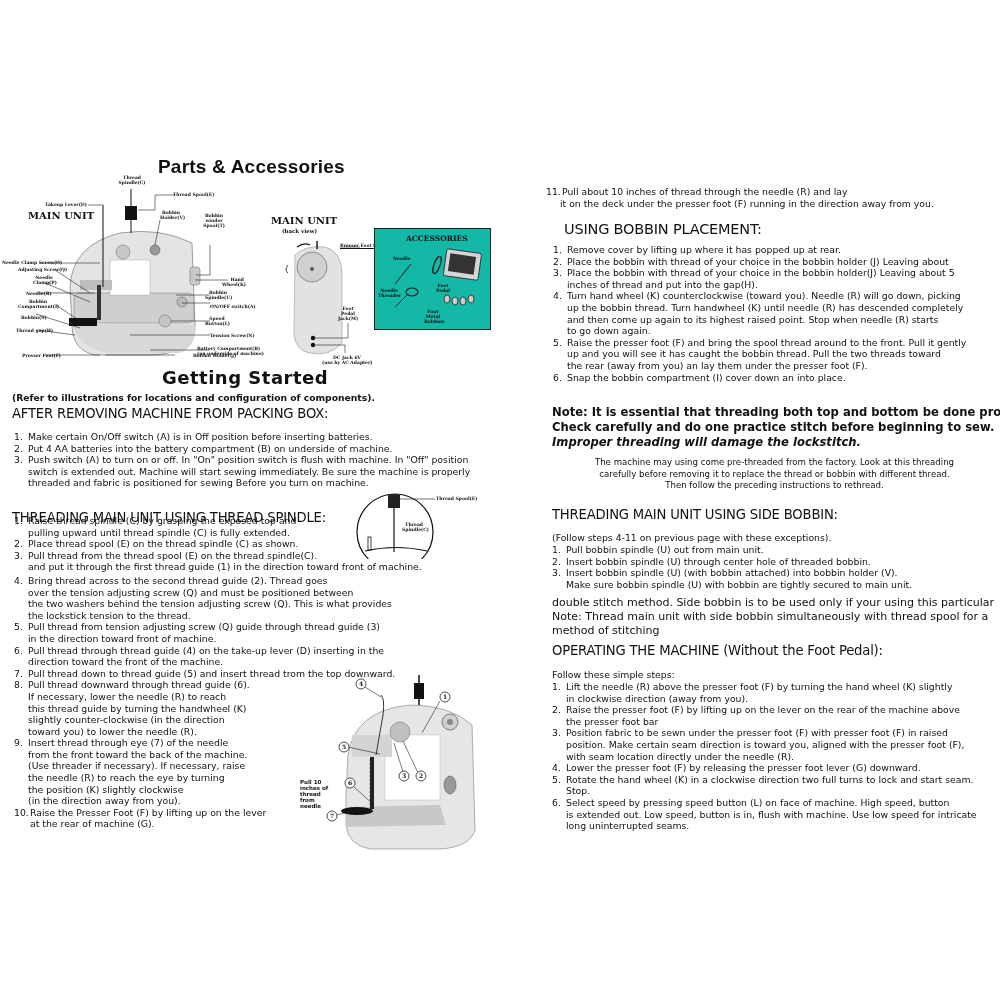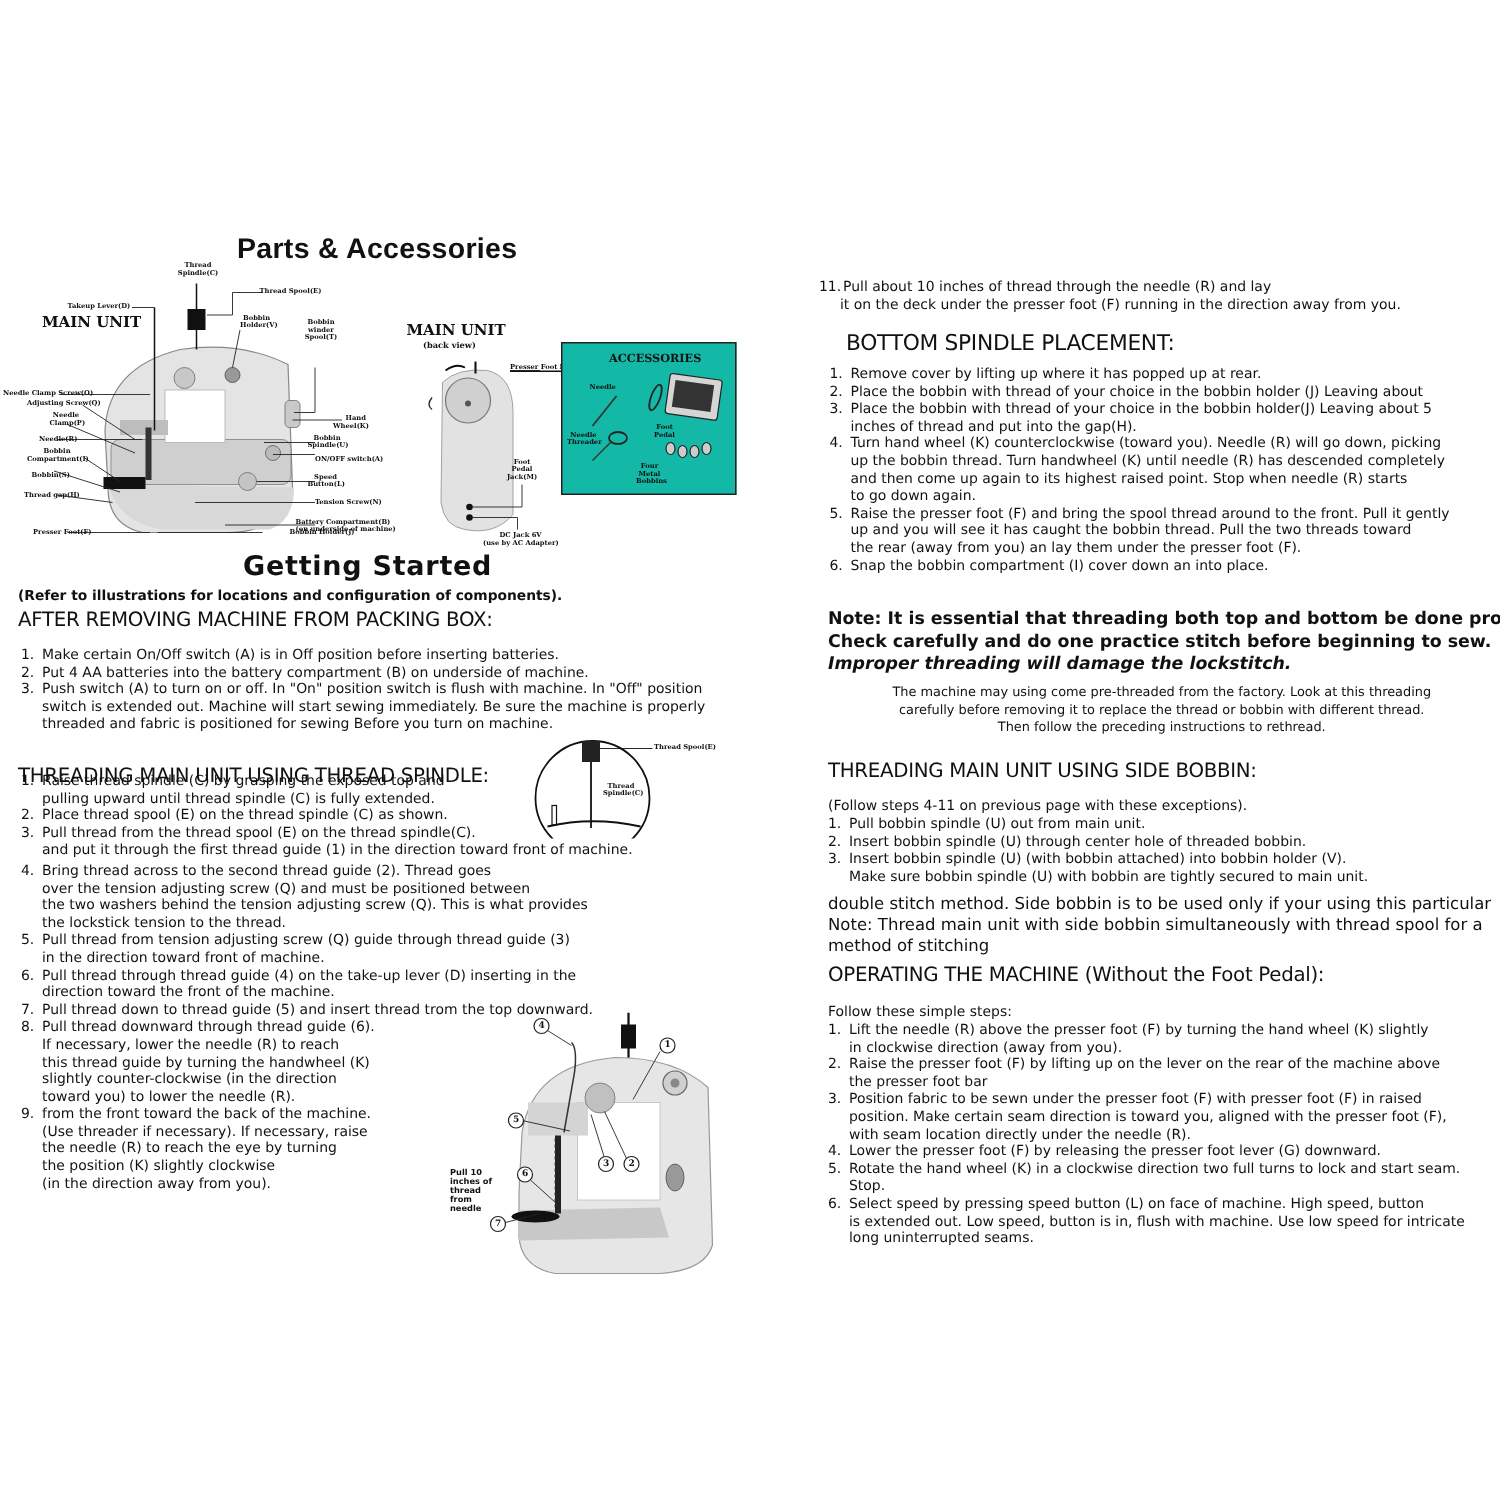--- a/index.html
+++ b/index.html
@@ -240,25 +240,33 @@
         <span class="line">Pull thread downward through thread guide (6).</span>
         <span class="line">If necessary, lower the needle (R) to reach</span>
         <span class="line">this thread guide by turning the handwheel (K)</span>
         <span class="line">slightly counter-clockwise (in the direction</span>
         <span class="line">toward you) to lower the needle (R).</span>
       </span>
     </div>
   <div class="step">
       <span class="num">9.</span>
       <span class="txt">
+        <span class="line">Insert thread through eye (7) of the needle</span>
         <span class="line">from the front toward the back of the machine.</span>
         <span class="line">(Use threader if necessary). If necessary, raise</span>
         <span class="line">the needle (R) to reach the eye by turning</span>
         <span class="line">the position (K) slightly clockwise</span>
         <span class="line">(in the direction away from you).</span>
+      </span>
+    </div>
+  <div class="step">
+      <span class="num" style="width:16px;">10.</span>
+      <span class="txt">
+        <span class="line">Raise the Presser Foot (F) by lifting up on the lever</span>
+        <span class="line">at the rear of machine (G).</span>
       </span>
     </div>
 </div>
 
 <div class="abs" style="left:300px;top:675px;width:180px;height:180px;">
   <svg class="abs" style="left:0;top:0" width="180" height="180" viewBox="0 0 180 180">
     <path d="M48 80 Q 55 35 110 30 Q 150 30 172 50 L 175 155 Q 170 172 140 174 L 70 174 Q 48 170 46 150 L 46 120 Z" fill="#e6e6e6" stroke="#999" stroke-width="0.8"></path>
     <rect x="85" y="60" width="55" height="65" fill="#ffffff" stroke="#bbb" stroke-width="0.5"></rect>
     <rect x="52" y="60" width="40" height="22" fill="#d4d4d4"></rect>
     <path d="M46 132 L 140 130 L 146 150 L 46 152 Z" fill="#c8c8c8"></path>
@@ -304,21 +312,21 @@
 <div class="abs" style="left:546px;top:186px;width:450px;">
   <div class="step">
       <span class="num" style="width:16px;">11.</span>
       <span class="txt">
         <span class="line">Pull about 10 inches of thread through the needle (R) and lay</span>
         <span class="line" style="margin-left:-2px;">it on the deck under the presser foot (F) running in the direction away from you.</span>
       </span>
     </div>
 </div>
 
-<div class="abs sec" style="left:564px;top:221px;font-size:14.5px;">BOTTOM SPINDLE PLACEMENT:</div>
+<div class="abs sec" style="left:564px;top:221px;font-size:14.5px;">USING BOBBIN PLACEMENT:</div>
 
 <div class="abs" style="left:553px;top:244px;width:445px;">
   <div class="step">
       <span class="num">1.</span>
       <span class="txt">
         <span class="line">Remove cover by lifting up where it has popped up at rear.</span>
       </span>
     </div>
   <div class="step">
       <span class="num">2.</span>

